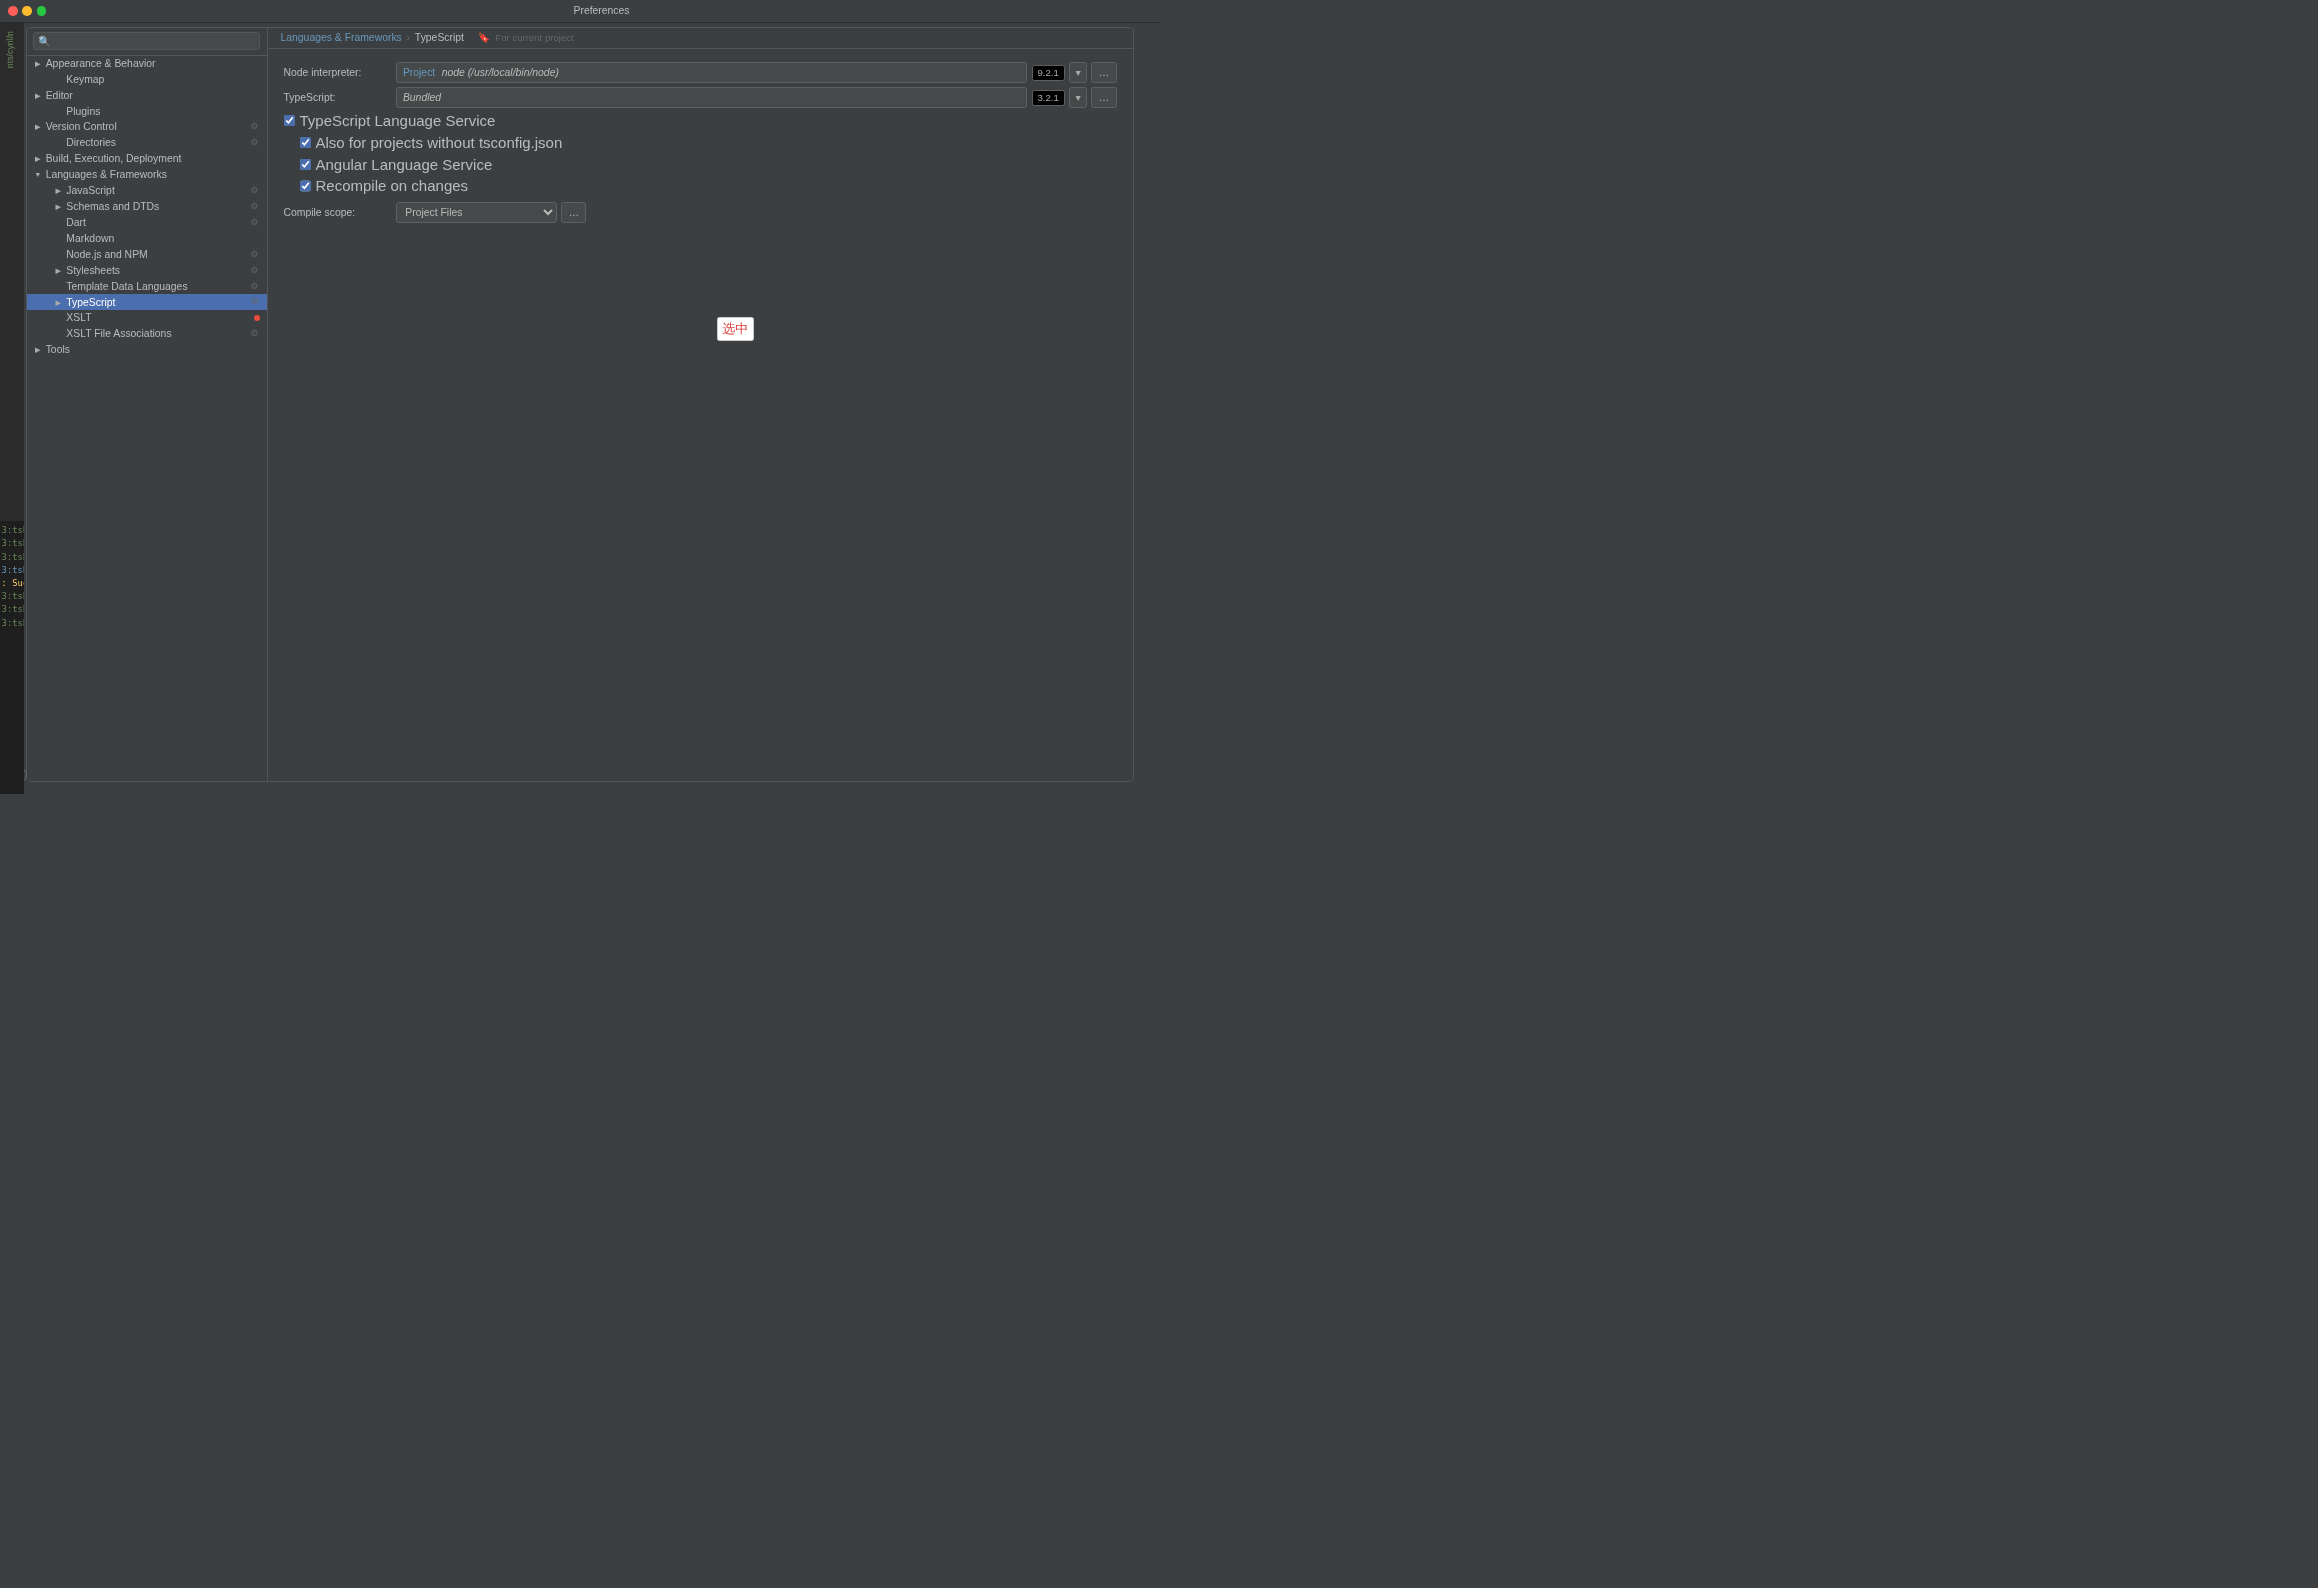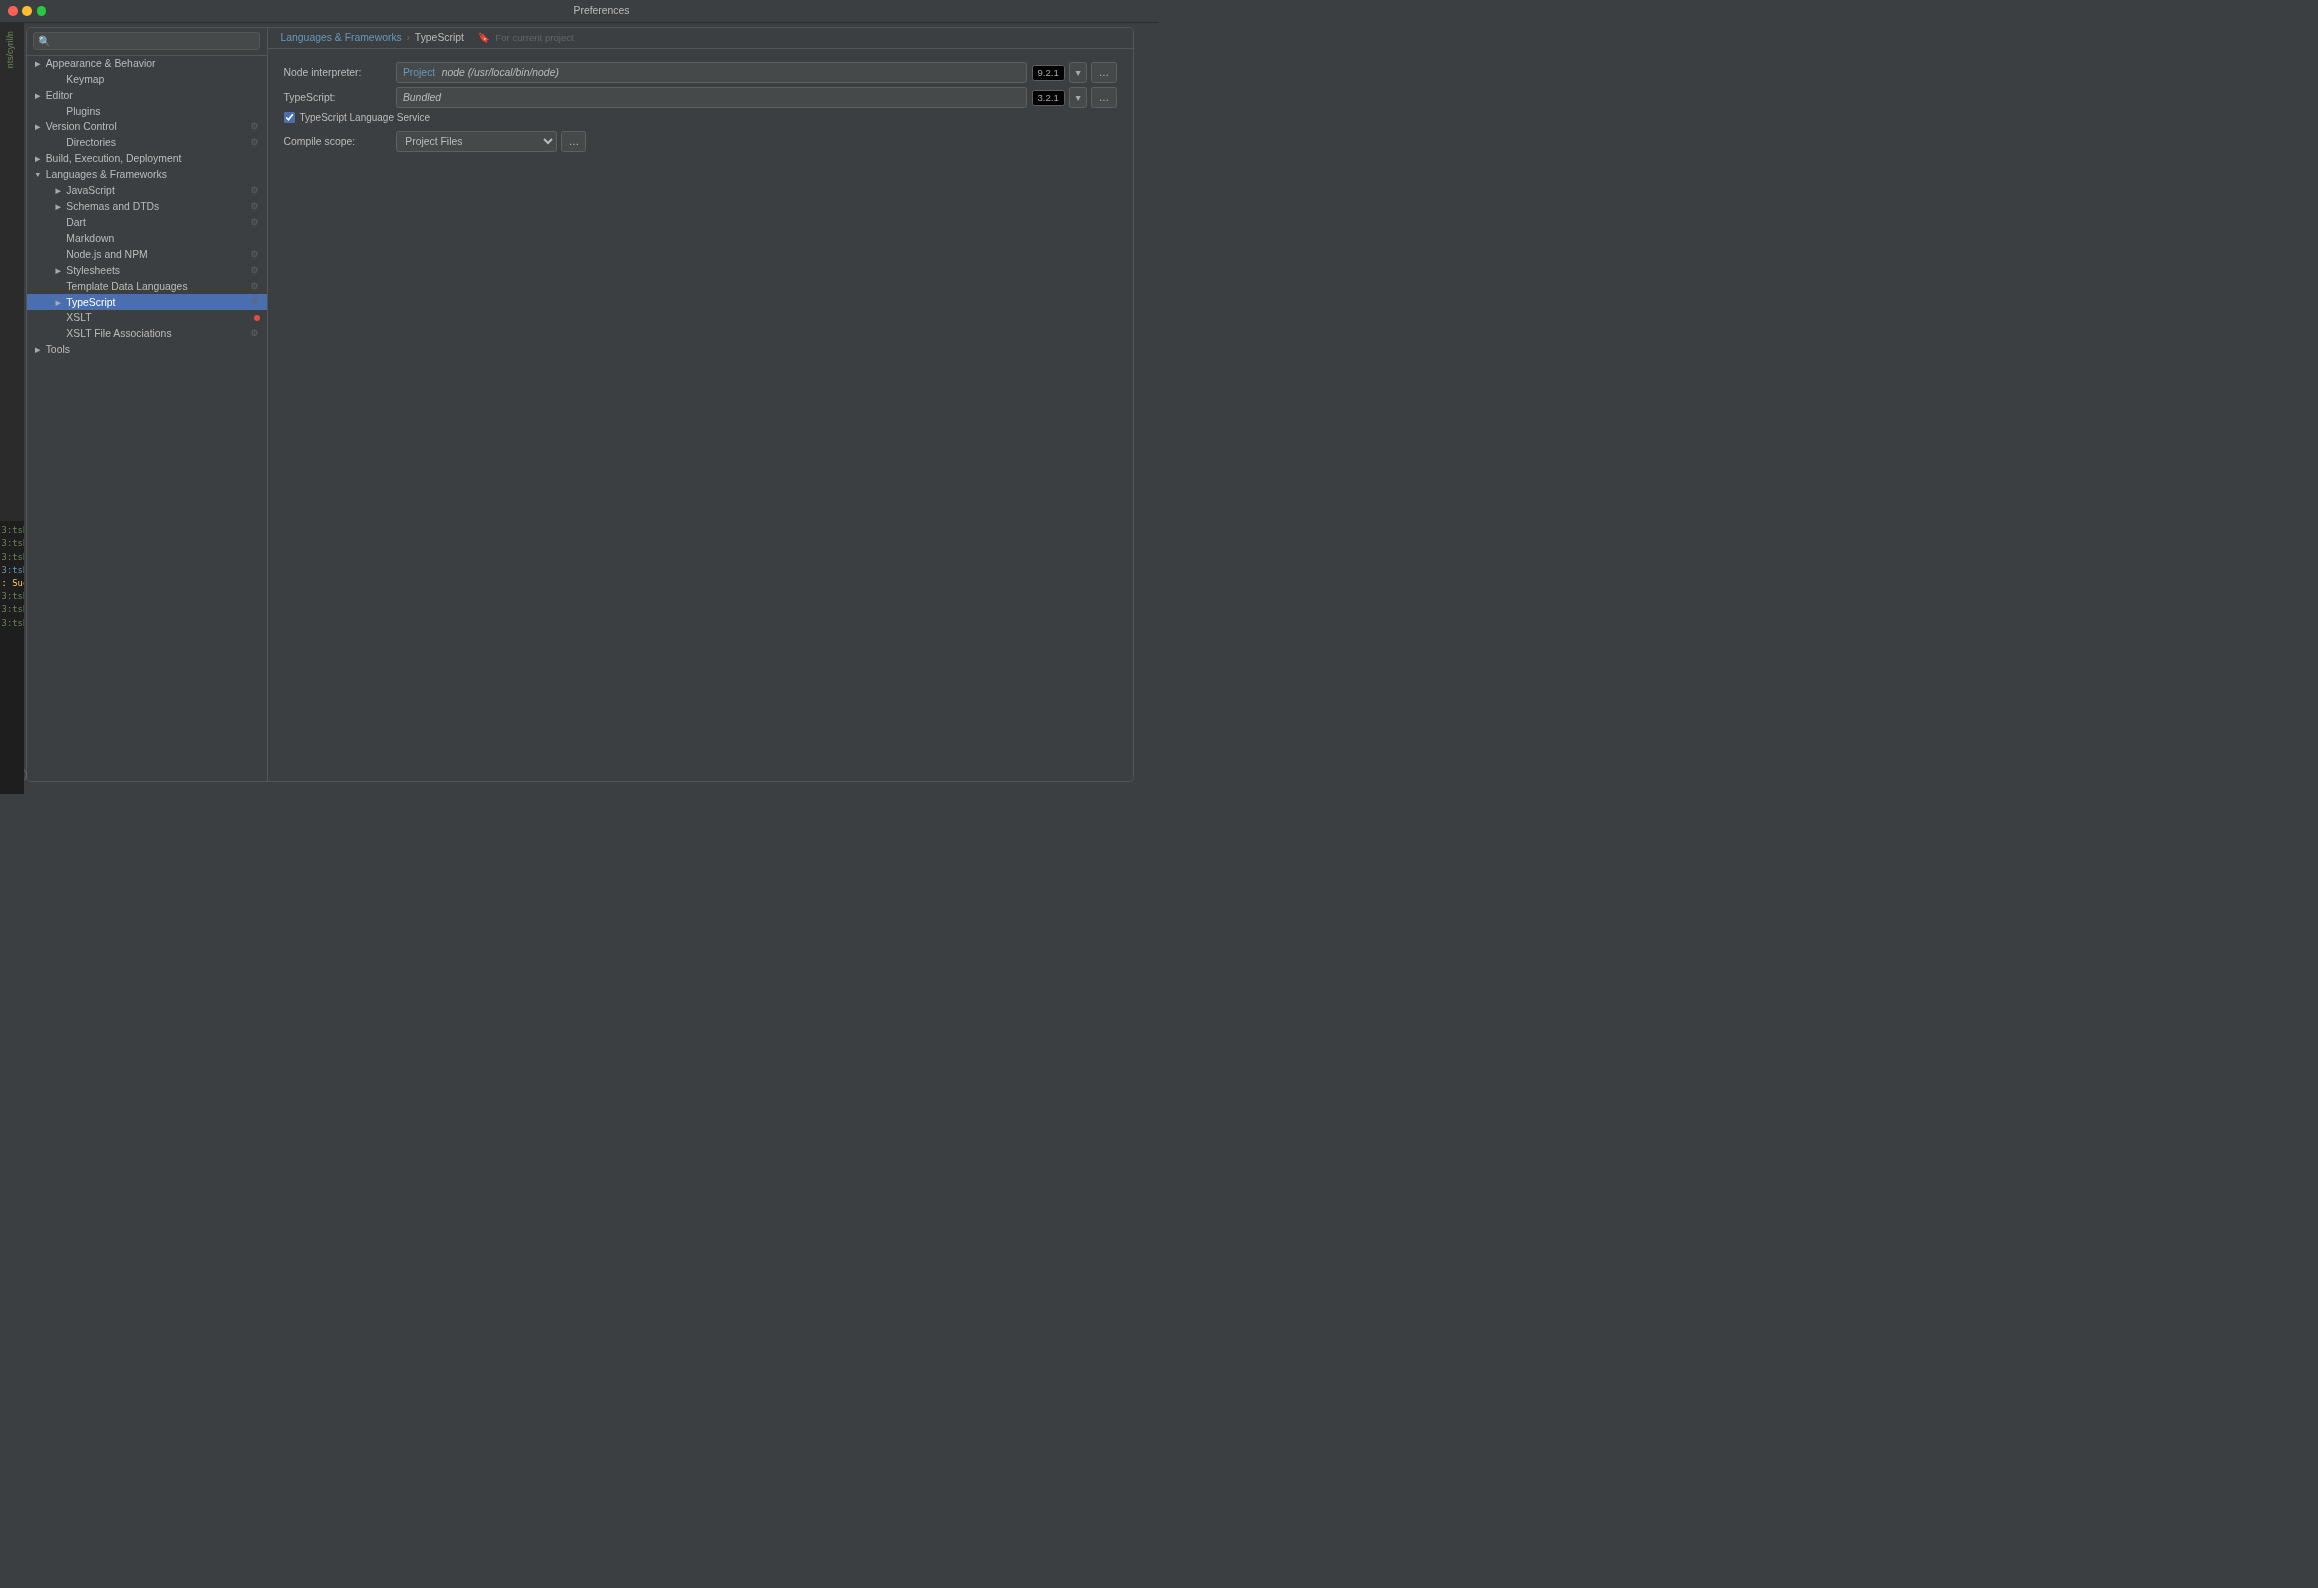--- a/index.html
+++ b/index.html
@@ -288,21 +288,21 @@
       gap: 4.8px;
     }
     .checkbox-row input[type="checkbox"] {
       accent-color: #4b6eaf;
       width: 11.2px;
       height: 11.2px;
       cursor: pointer;
     }
     .checkbox-label {
       color: #bbb;
-      font-size: 10px;
+      font-size: 15px;
       cursor: pointer;
     }
     .sub-checkboxes {
       margin-left: 16px;
     }
 
     
     .scope-select {
       width: 161px;
       background: #45494a;
@@ -578,20 +578,36 @@
                 <span class="field-badge">3.2.1</span>
                 <button class="dropdown-btn">▼</button>
                 <button class="ellipsis-btn">…</button>
               </div>
             </div>
 
             <div class="checkbox-section">
               <div class="checkbox-row">
                 <input type="checkbox" id="ts-lang-service" checked="" style="">
                 <label for="ts-lang-service" class="checkbox-label">TypeScript Language Service</label>
+              </div>
+              <div class="sub-checkboxes">
+                <div class="checkbox-row">
+                  <input type="checkbox" id="also-for-projects" checked="" style="">
+                  <label for="also-for-projects" class="checkbox-label">Also for projects without tsconfig.json</label>
+                </div>
+                <div class="checkbox-row">
+                  <input type="checkbox" id="angular-lang" checked="" style="">
+                  <label for="angular-lang" class="checkbox-label">Angular Language Service</label>
+                </div>
+                <div class="checkbox-row" style="position:relative;">
+                  <input type="checkbox" id="recompile" checked="" style="">
+                  <label for="recompile" class="checkbox-label">Recompile on changes</label>
+
+                  <div class="tooltip-overlay">选中</div>
+                </div>
               </div>
             </div>
 
             <div class="setting-row" style="margin-top: 8px;">
               <span class="setting-label">Compile scope:</span>
               <div class="setting-value">
                 <select class="scope-select">
                   <option>Project Files</option>
                   <option>All Places</option>
                   <option>Current File</option>

